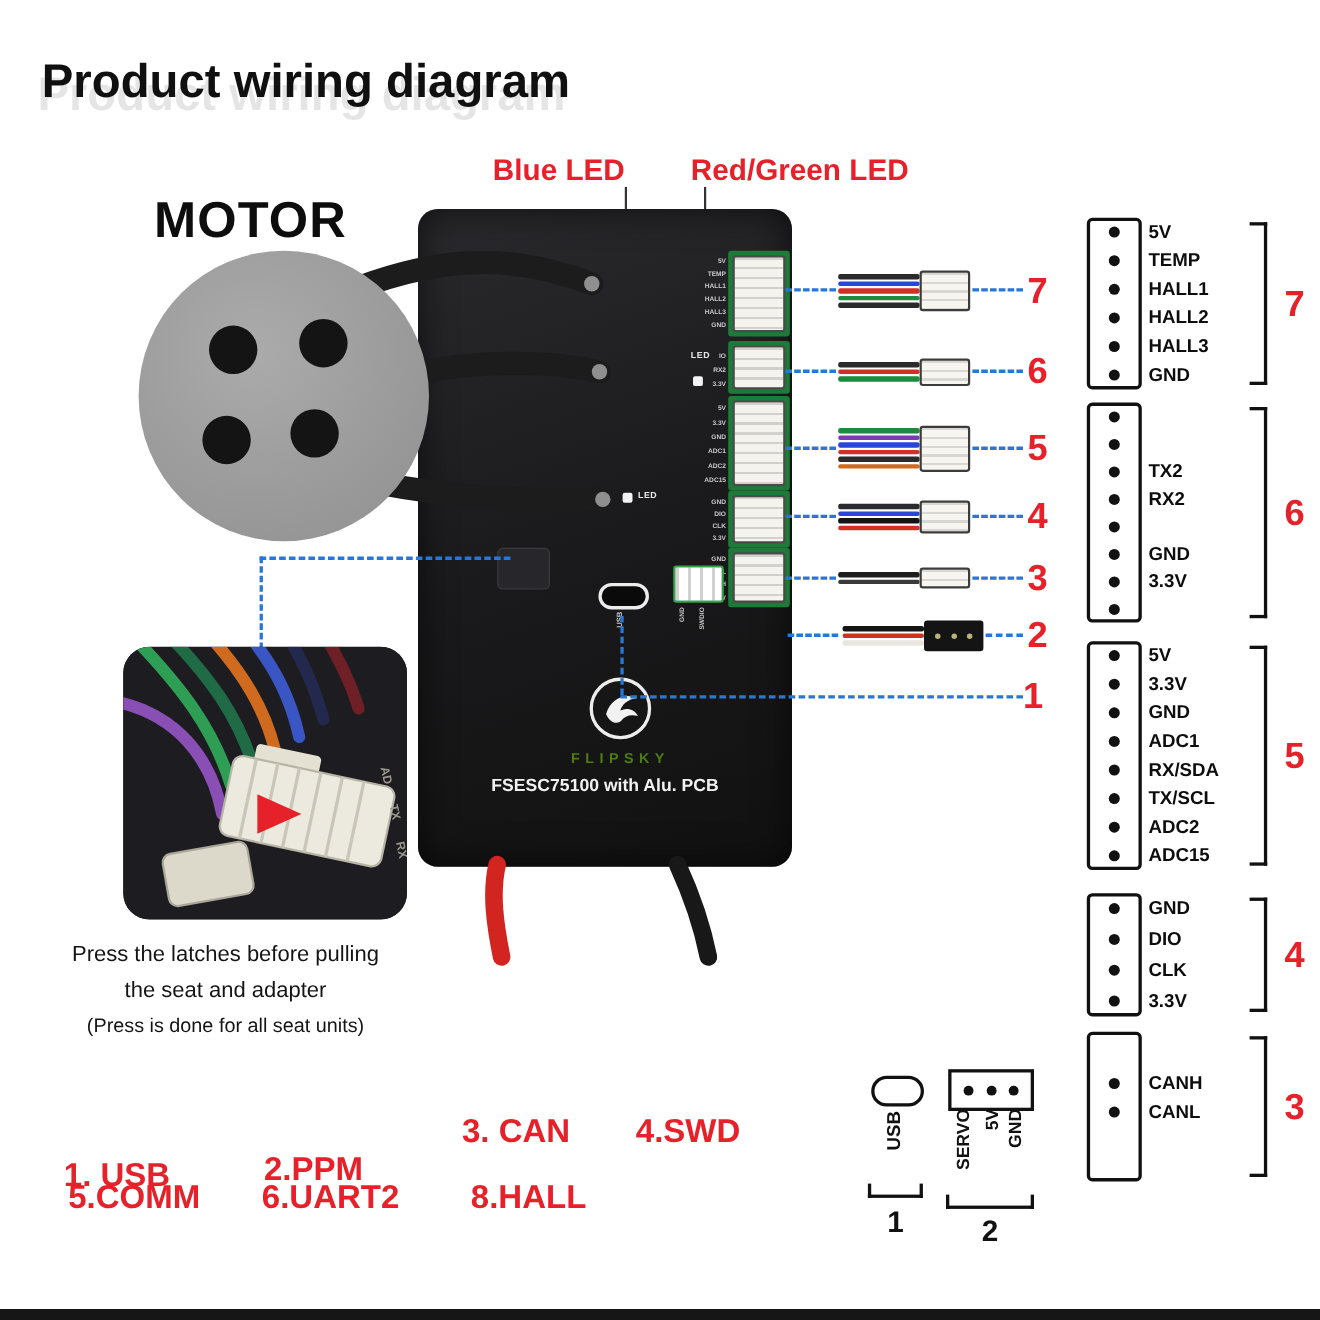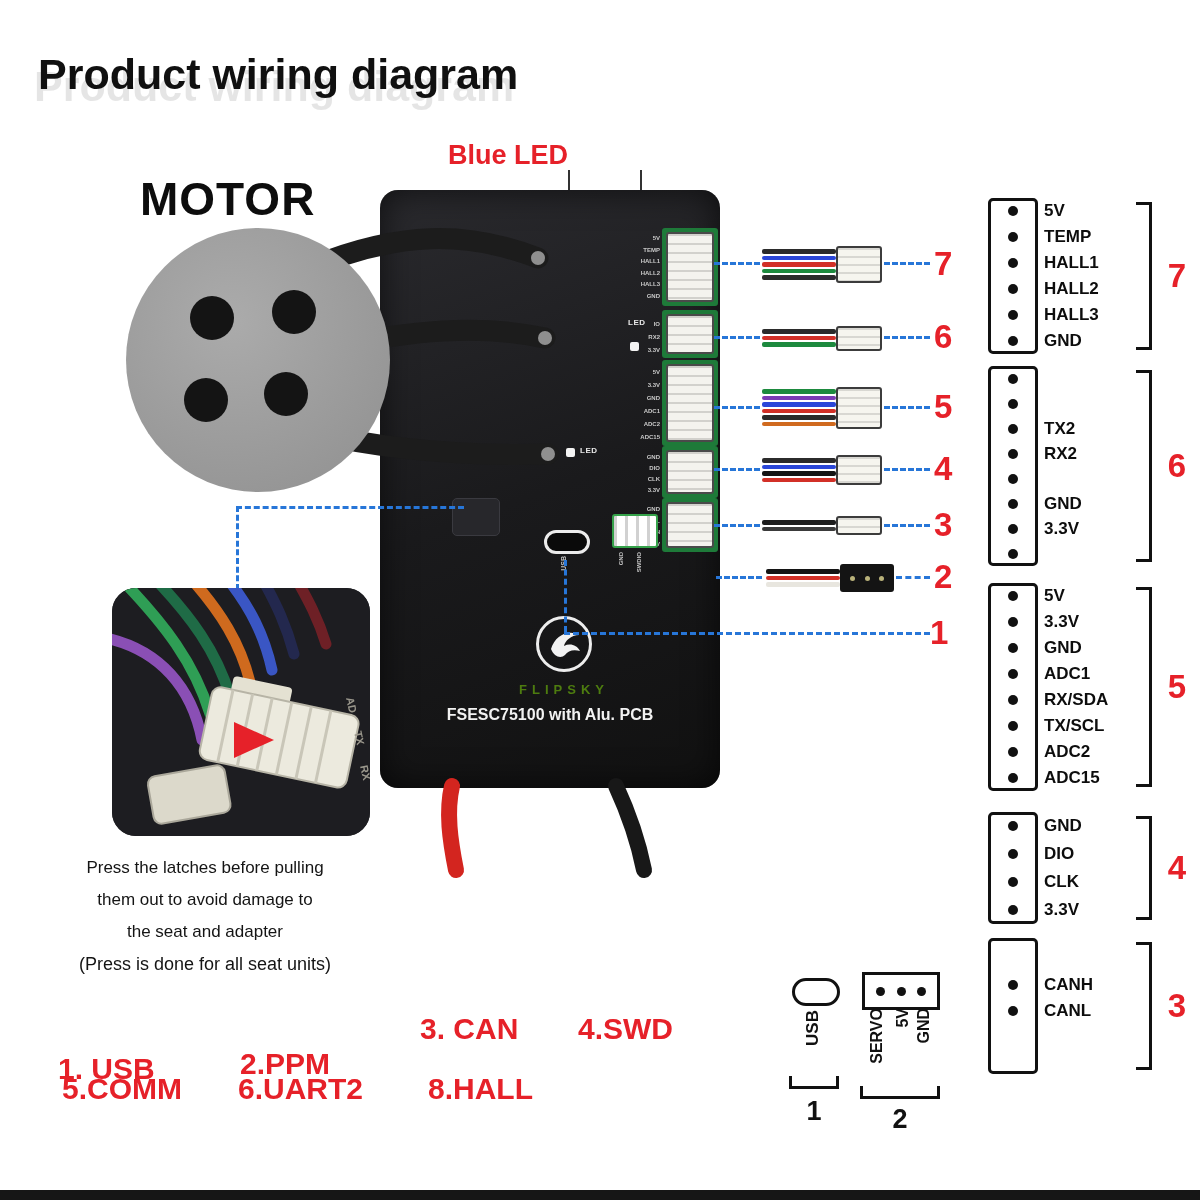--- a/index.html
+++ b/index.html
@@ -56,21 +56,21 @@
   .pin-row{display:flex;align-items:center;}
   .pin-dot{width:10px;height:10px;border-radius:50%;background:#111;margin-left:20px;flex:none;}
   .pin-label{margin-left:26px;font-weight:700;font-size:17px;color:#0d0d0d;white-space:nowrap;}
   .pin-bracket{position:absolute;right:26px;top:4px;bottom:4px;width:13px;
                border-top:3px solid #111;border-right:3px solid #111;border-bottom:3px solid #111;}
   .pin-number{position:absolute;right:-8px;top:50%;transform:translateY(-50%);color:#e62129;font-size:33px;font-weight:800;}
   
   .photo{position:absolute;left:112px;top:588px;width:258px;height:248px;border-radius:24px;overflow:hidden;background:#1b1b1f;}
   
   .note{position:absolute;left:36px;top:856px;width:338px;text-align:center;color:#141414;}
-  .note div{font-size:17px;line-height:24px;margin-bottom:8px;}
+  .note div{font-size:20px;line-height:24px;margin-bottom:8px;}
   .note div:last-child{font-size:18px;}
   .legend-item{position:absolute;color:#e62129;font-size:30px;font-weight:700;}
   
   .battery{position:absolute;left:408px;top:868px;width:274px;height:70px;background:#2ab4e8;
            text-align:center;line-height:70px;font-size:42px;font-weight:800;color:#0f0f0f;letter-spacing:2px;}
   
   .usb-pill{position:absolute;left:792px;top:978px;width:48px;height:28px;border:3.5px solid #111;border-radius:14px;background:#fff;box-sizing:border-box;}
   .servo-box{position:absolute;left:862px;top:972px;width:78px;height:38px;border:3.5px solid #111;background:#fff;box-sizing:border-box;
              display:flex;align-items:center;justify-content:space-evenly;}
   .servo-box i{width:9px;height:9px;border-radius:50%;background:#111;}
@@ -82,20 +82,21 @@
 </head>
 <body>
 
 <div class="canvas">
 
   <div class="title">Product wiring diagram</div>
 
   <div class="motor-label">MOTOR</div>
 
   <div class="red-label" style="left:448px;top:140px;">Blue LED</div>
+  <div class="red-label" style="left:628px;top:140px;">Red/Green LED</div>
   <div class="pline" style="left:568px;top:170px;height:24px;"></div>
   <div class="pline" style="left:640px;top:170px;height:24px;"></div>
 
   <div class="board"></div>
 
   <svg class="abs" style="left:0;top:0;pointer-events:none;" width="1200" height="1200">
     <path d="M 300 272 C 400 228, 470 232, 538 258" stroke="#1c1c1c" stroke-width="21" fill="none" stroke-linecap="round"></path>
     <path d="M 330 348 C 410 330, 480 324, 545 338" stroke="#1c1c1c" stroke-width="21" fill="none" stroke-linecap="round"></path>
     <path d="M 310 432 C 395 452, 475 456, 548 454" stroke="#1c1c1c" stroke-width="21" fill="none" stroke-linecap="round"></path>
     <circle cx="538" cy="258" r="7" fill="#8f8f8f"></circle>
@@ -425,21 +426,20 @@
       </g>
       <path d="M122 134 L162 152 L122 170 Z" fill="#e62129"></path>
       <text transform="translate(234 110) rotate(78)" fill="#9a978c" font-size="11" font-weight="bold">AD</text>
       <text transform="translate(242 144) rotate(78)" fill="#9a978c" font-size="11" font-weight="bold">TX</text>
       <text transform="translate(248 178) rotate(78)" fill="#9a978c" font-size="11" font-weight="bold">RX</text>
     </svg>
   </div>
 
   <div class="note">
     <div>Press the latches before pulling</div>
-    <div>them out to avoid damage to</div>
     <div>the seat and adapter</div>
     <div>(Press is done for all seat units)</div>
   </div>
 
 
   <div class="legend-item" style="left:58px;top:1012px;margin-top:40px;">1. USB</div>
   <div class="legend-item" style="left:240px;top:1012px;margin-top:35px;">2.PPM</div>
   <div class="legend-item" style="left:420px;top:1012px;">3. CAN</div>
   <div class="legend-item" style="left:578px;top:1012px;">4.SWD</div>
   <div class="legend-item" style="left:62px;top:1072px;">5.COMM</div>

